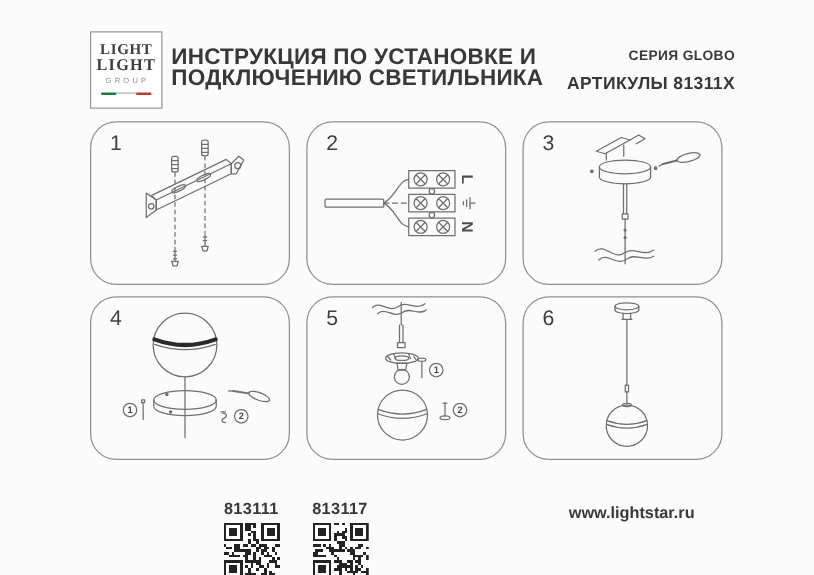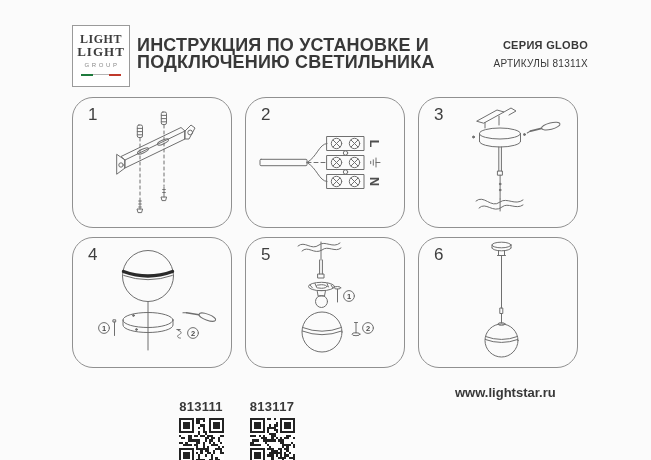--- a/index.html
+++ b/index.html
@@ -20,40 +20,40 @@
   .logo .flag { display:flex; align-items:center; width:40px; margin:5px auto 0; height:3px; }
   .logo .flag .g { width:12px; height:2px; background:#1e7a3c; }
   .logo .flag .m { flex:1; height:1px; background:#b5b5b5; }
   .logo .flag .r { width:12px; height:2px; background:#c0392b; }
   .main-title {
     position:absolute; left:137px; top:37px;
     font-size:18px; font-weight:bold; line-height:17px; letter-spacing:.2px; color:#383838;
   }
   .header-right { position:absolute; left:423px; top:39px; width:165px; text-align:right; color:#383838; }
   .header-right .series { font-size:11px; font-weight:bold; letter-spacing:.3px; }
-  .header-right .articles { font-size:10px; font-weight:normal; margin-top:7px; letter-spacing:.3px; }
+  .header-right .articles { font-size:14px; font-weight:bold; margin-top:7px; letter-spacing:.3px; }
   
   .panel {
     position:absolute; width:160px; height:131px;
     border:1px solid #909090; border-radius:21px; background:transparent;
   }
   .panel .num { position:absolute; left:15px; top:7px; font-size:17px; color:#3f3f3f; }
   .panel svg { position:absolute; left:0; top:0; width:160px; height:131px; }
   #p1 { left:72px;  top:97px; }
   #p2 { left:245px; top:97px; }
   #p3 { left:418px; top:97px; }
   #p4 { left:72px;  top:237px; }
   #p5 { left:245px; top:237px; }
   #p6 { left:418px; top:237px; }
   
   .qr-block { position:absolute; top:377px; width:46px; text-align:center; }
   #qrb1 { left:178px; } #qrb2 { left:249px; }
   .qr-block .code { font-size:13px; font-weight:bold; color:#383838; letter-spacing:.3px;margin-top:22px; }
   .qr-block svg { width:45px; height:45px; margin-top:4px; background:#fff; }
-  .website { position:absolute; left:455px; top:385px; font-size:13px; font-weight:bold; color:#383838; }
+  .website { position:absolute; left:455px; top:402px; font-size:13px; font-weight:bold; color:#383838; }
   
   .art { stroke:#6f6f6f; fill:none; stroke-width:1; stroke-linecap:round; stroke-linejoin:round; }
   .step-txt { font-family:"Liberation Sans",sans-serif; font-size:7.5px; font-weight:bold; fill:#4a4a4a; text-anchor:middle; }
   .term-txt { font-family:"Liberation Sans",sans-serif; font-size:12.5px; font-weight:bold; fill:#4f4f4f; text-anchor:middle; }
 </style>
 </head>
 <body>
 
 <div class="page">
 

